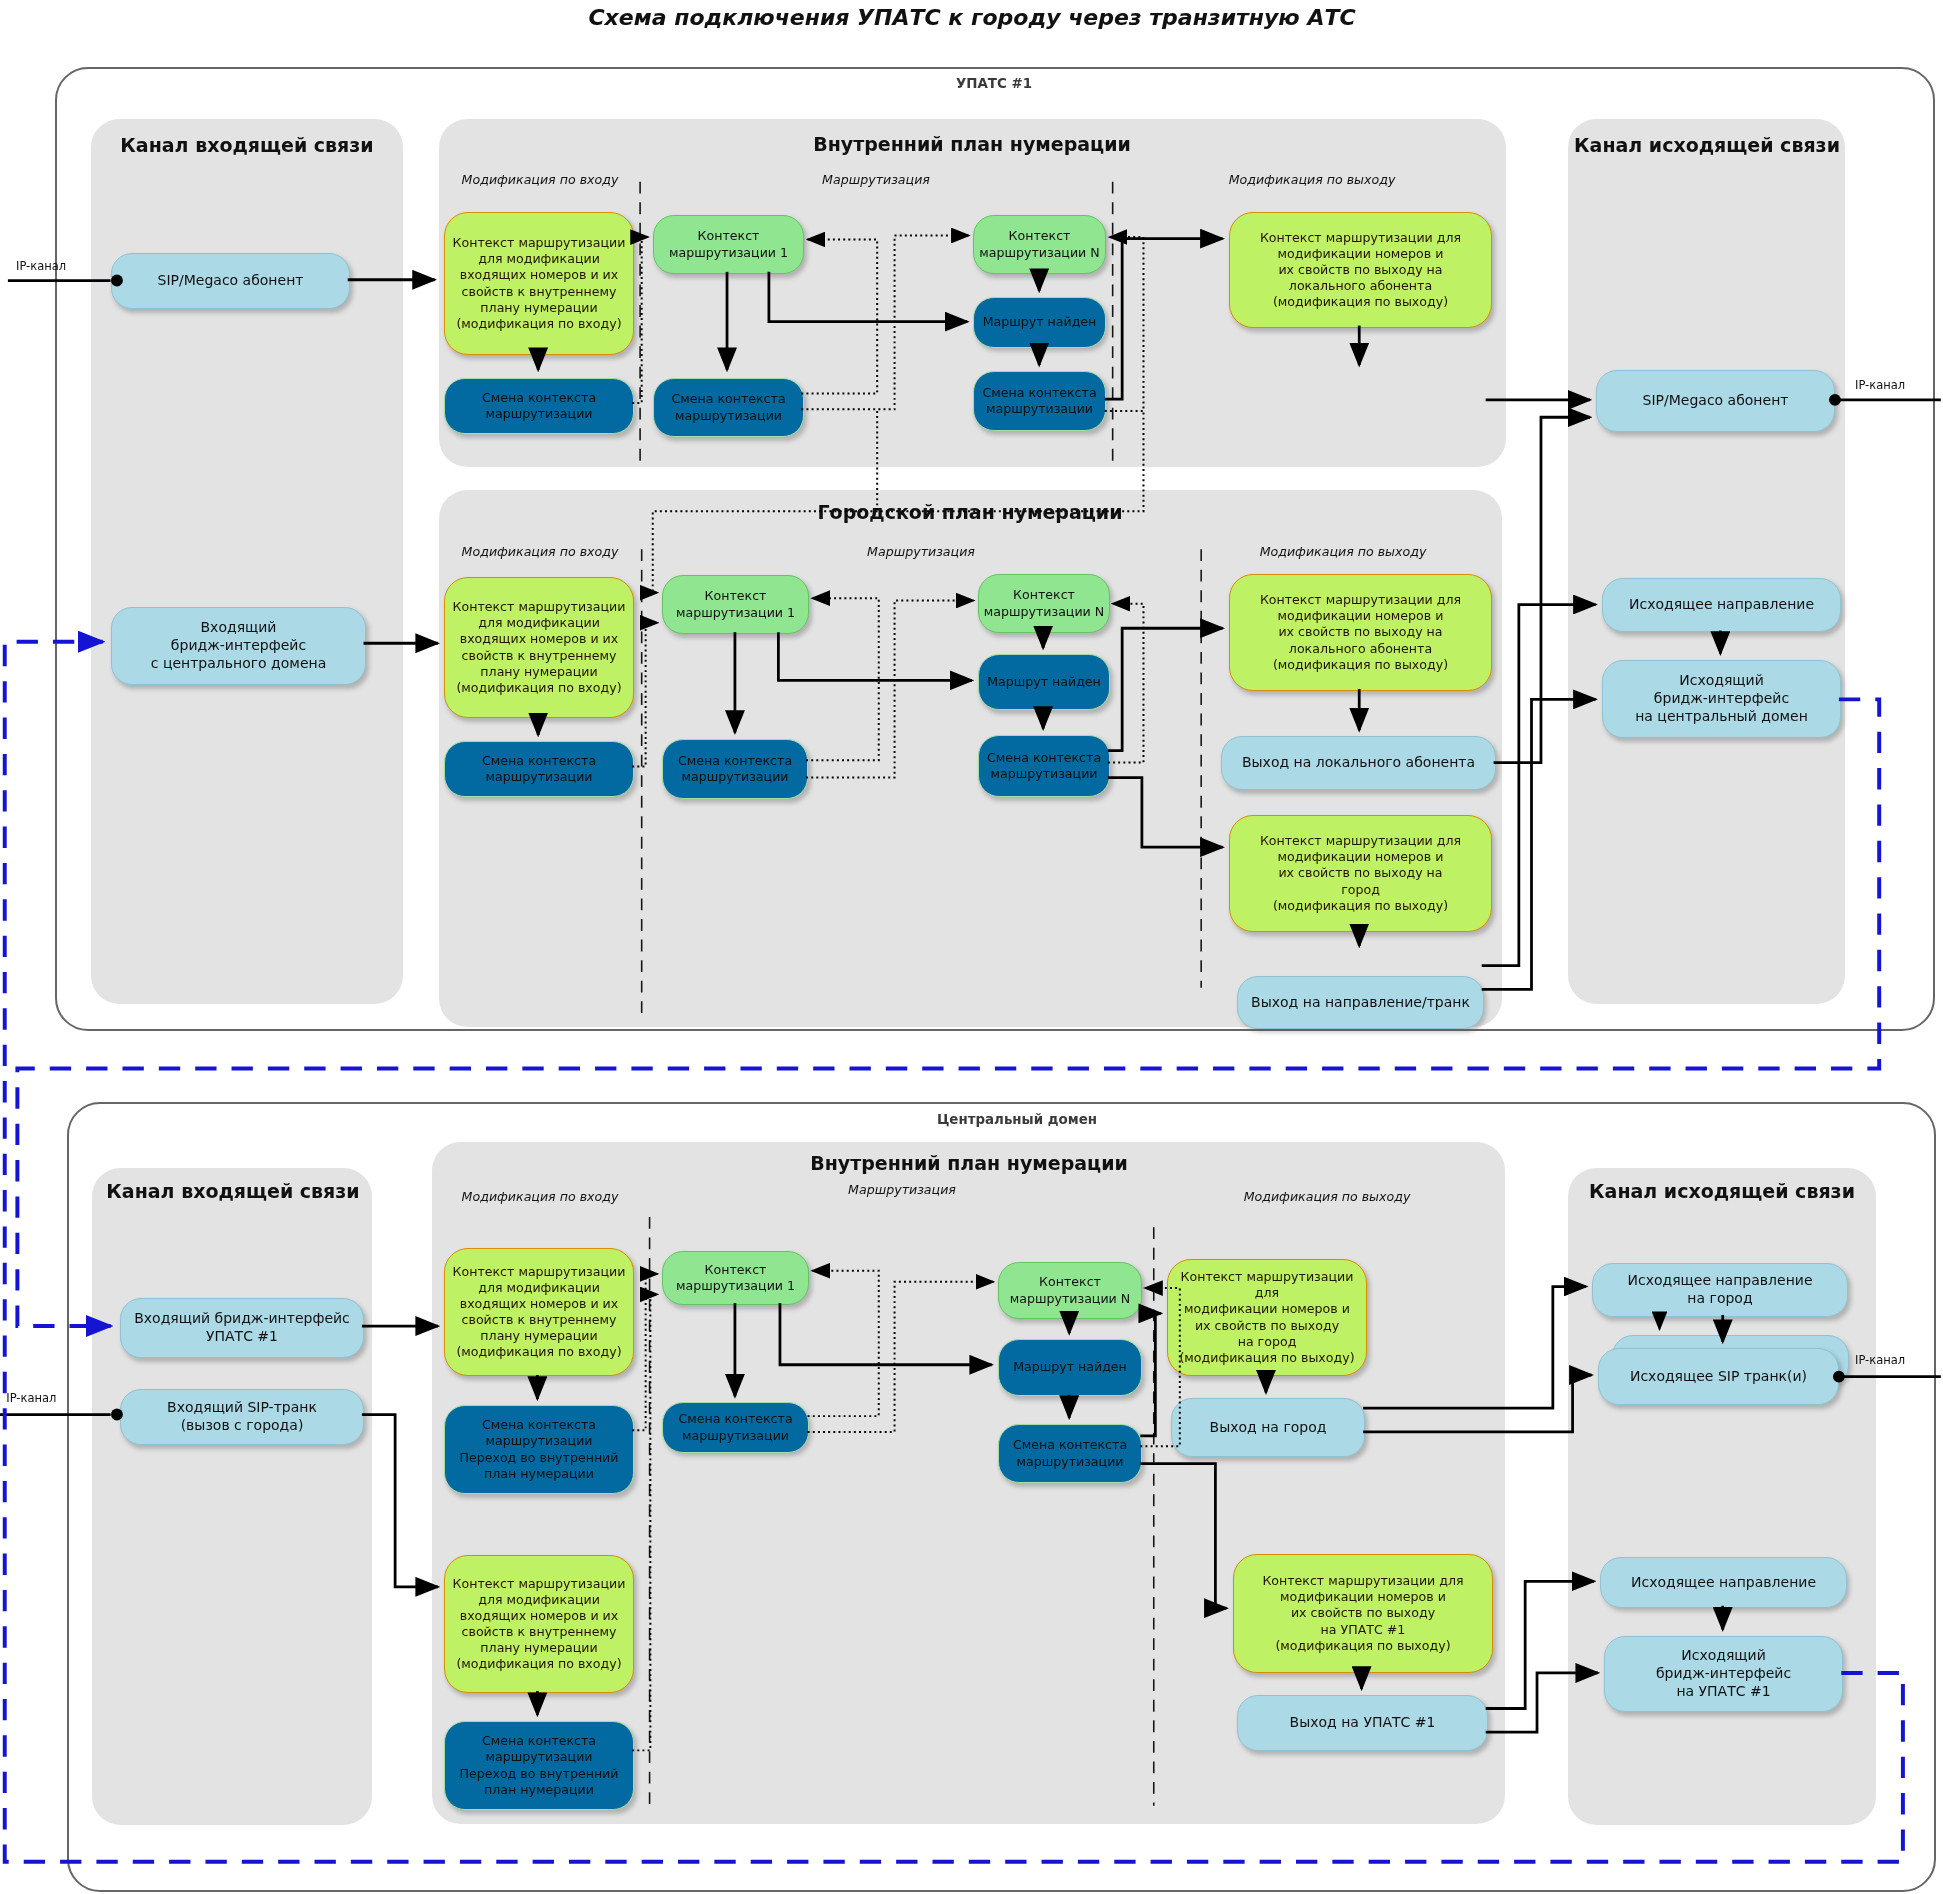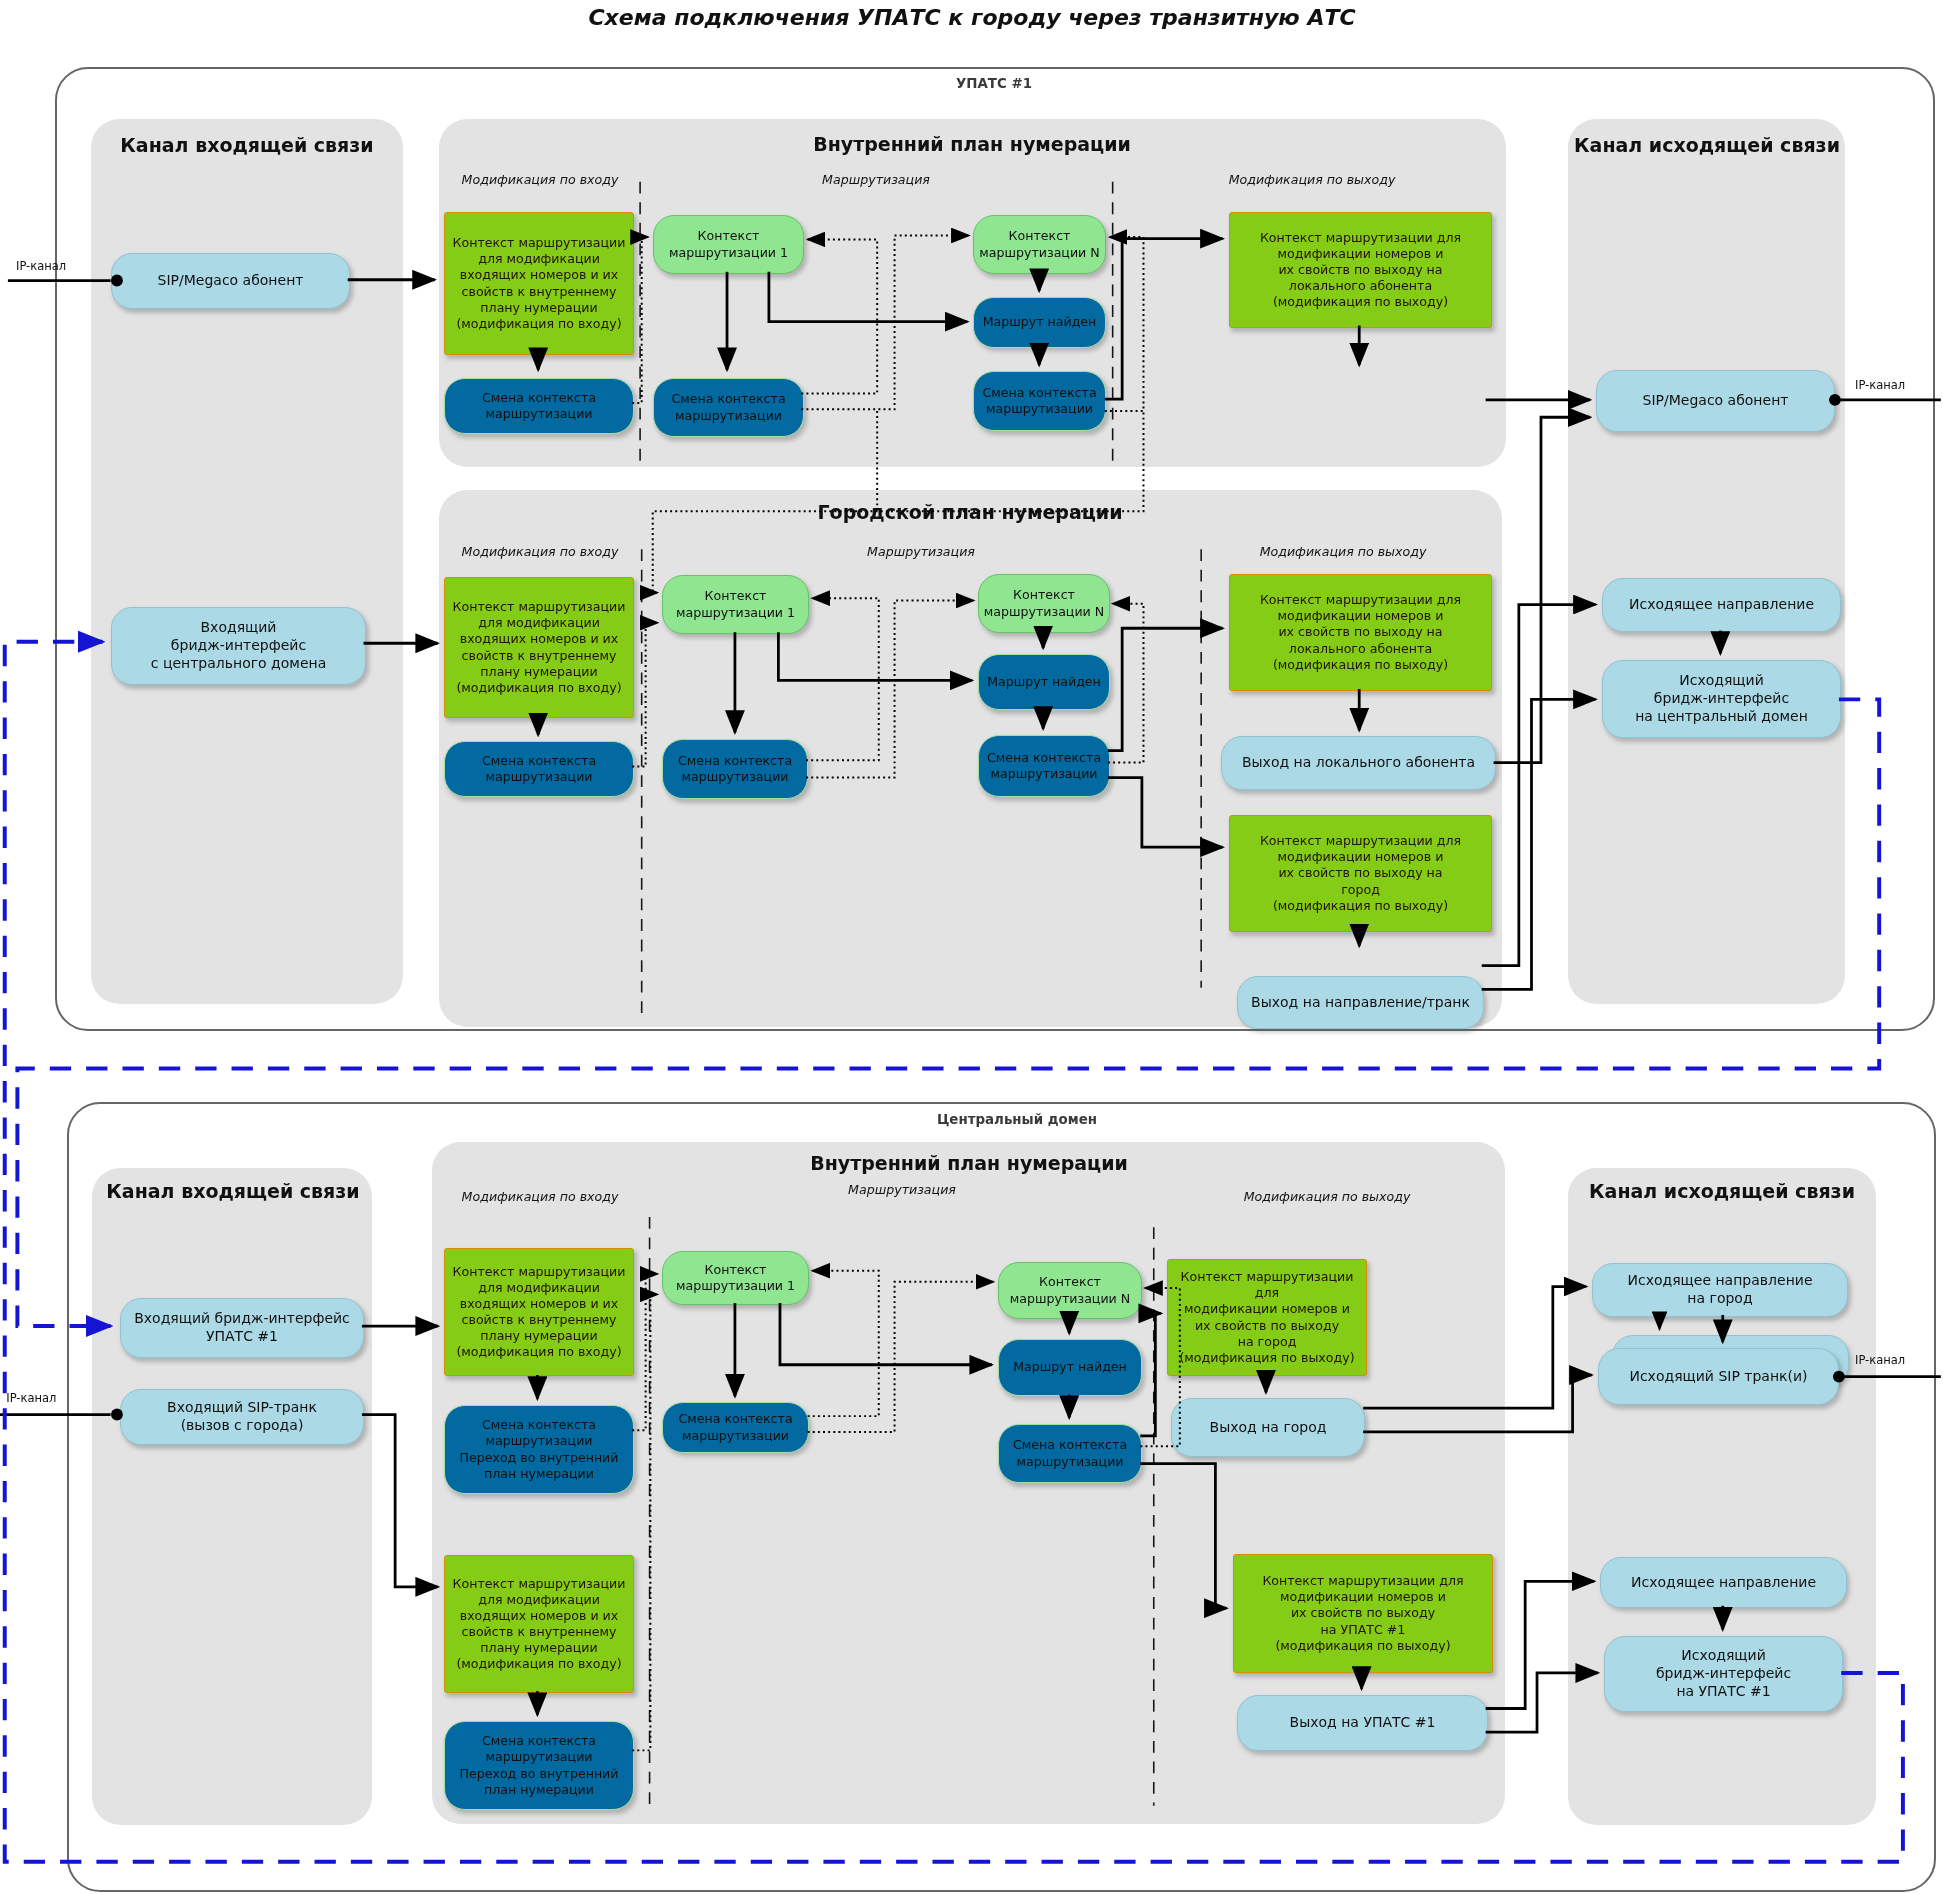--- a/index.html
+++ b/index.html
@@ -9,21 +9,21 @@
               font-size:22px;font-weight:bold;font-style:italic;white-space:nowrap;}
   .container{position:absolute;border:2.4px solid #666;border-radius:33px;background:#fff;}
   .container-label{position:absolute;transform:translateX(-50%);font-size:13.4px;font-weight:bold;
                    color:#3a3a3a;white-space:nowrap;}
   .panel{position:absolute;background:#e3e3e3;border-radius:28.4px;}
   .panel-title{position:absolute;transform:translateX(-50%);font-size:19px;font-weight:bold;white-space:nowrap;}
   .col-label{position:absolute;transform:translateX(-50%);font-size:12.6px;font-style:italic;white-space:nowrap;color:#131313;}
   .box{position:absolute;display:flex;align-items:center;justify-content:center;text-align:center;
        white-space:pre-line;font-size:12.6px;line-height:1.28;border-radius:21px;
        box-shadow:2.4px 3.2px 4.7px rgba(90,90,90,.35);}
-  .orange{background:#84cc16;border:0.8px solid #d88e00;border-radius:3px;color:#241400;}
+  .orange{background:#bef264;border:0.8px solid #d88e00;border-radius:24px;color:#241400;}
   .green{background:#90E690;border:0.8px solid #64c464;}
   .lgreen{background:#0369a1;border:0.8px solid #a5dea5;}
   .blue{background:#ACD9E6;border:0.8px solid #8fc3d3;}
   .f17{font-size:14px;}
   .ip-label{position:absolute;font-size:11.5px;white-space:nowrap;}
   svg.overlay{position:absolute;left:0;top:0;pointer-events:none;}
   .ln{stroke:#000;stroke-width:3.5;fill:none;}
   .dt{stroke:#000;stroke-width:2.5;fill:none;stroke-dasharray:2.5 4;}
   .dv{stroke:#151515;stroke-width:2;fill:none;stroke-dasharray:15 11;}
   .bd{stroke:#1414D2;stroke-width:5;fill:none;stroke-dasharray:27 19;}
@@ -178,21 +178,21 @@
   <div class="box orange" style="left:1233px;top:1554px;width:258px;height:117px;">Контекст маршрутизации для
 модификации номеров и
 их свойств по выходу
 на УПАТС #1
 (модификация по выходу)</div>
   <div class="box blue f17" style="left:1237px;top:1695px;width:249px;height:54px;">Выход на УПАТС #1</div>
 
   <div class="box blue f17" style="left:1592px;top:1263px;width:254px;height:52px;">Исходящее направление
 на город</div>
   <div class="box blue" style="left:1612px;top:1335px;width:235px;height:49px;"></div>
-  <div class="box blue f17" style="left:1598px;top:1348px;width:239px;height:55px;">Исходящий SIP транк(и)</div>
+  <div class="box blue f17" style="left:1598px;top:1348px;width:239px;height:55px;">Исходящее SIP транк(и)</div>
   <div class="box blue f17" style="left:1600px;top:1557px;width:245px;height:49px;">Исходящее направление</div>
   <div class="box blue f17" style="left:1604px;top:1636px;width:237px;height:74px;">Исходящий
 бридж-интерфейс
 на УПАТС #1</div>
 
   <div class="ip-label" style="left:16px;top:259px;">IP-канал</div>
   <div class="ip-label" style="left:1855px;top:378px;">IP-канал</div>
   <div class="ip-label" style="left:6.3px;top:1391px;">IP-канал</div>
   <div class="ip-label" style="left:1855px;top:1353px;">IP-канал</div>
 

